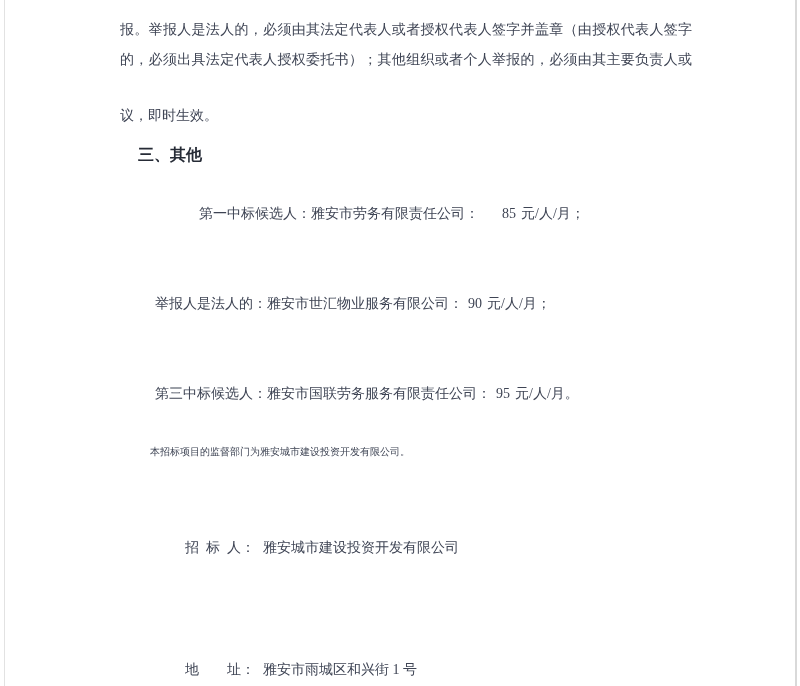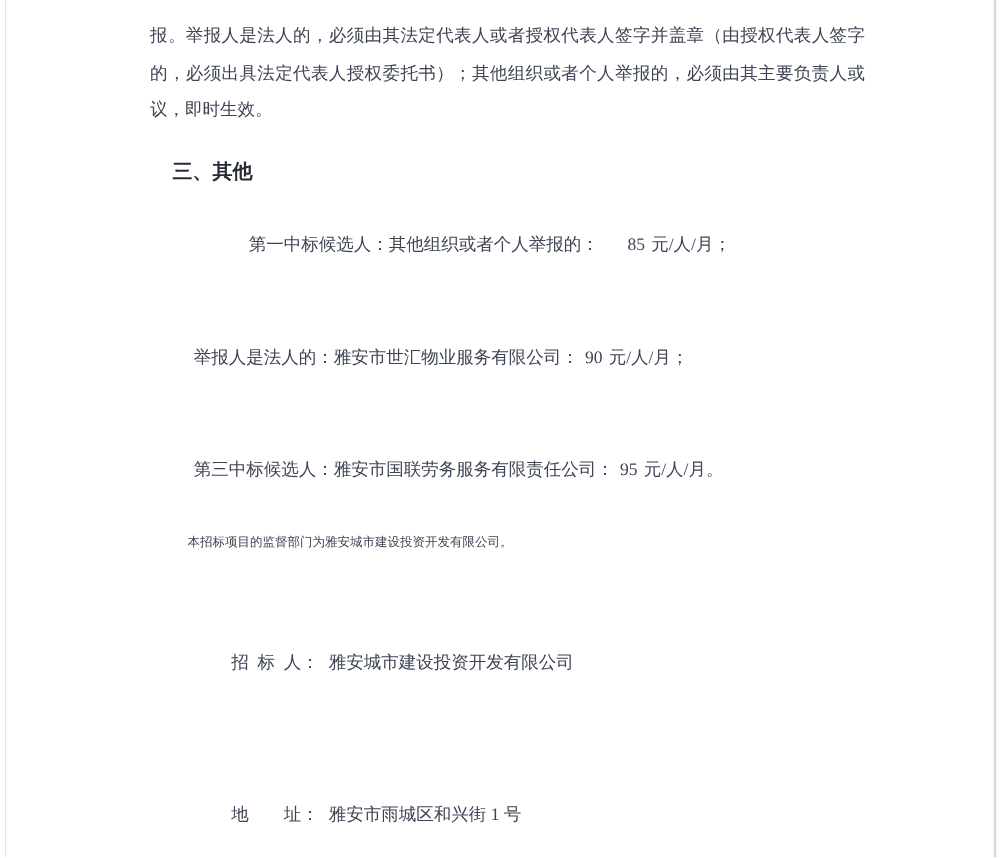--- a/index.html
+++ b/index.html
@@ -29,32 +29,32 @@
   .text-col { width: 572px; }
 
   
   .para-line {
     font-size: 14px;
     line-height: 29.5px;
     text-align: justify;
     text-align-last: justify;
     white-space: pre-wrap;
   }
-  .para-line.last { text-align-last: left; }
+  .para-line.last { text-align-last: left; margin-top: 27px; }
 
   
   .sec {
     font-family: "Liberation Sans", "DejaVu Sans", sans-serif;
     font-weight: 700;
     font-size: 16px;
     line-height: 24px;
     color: #262b36;
     margin: 0 0 0 18px;
   }
-  .sec.first { margin-top: 22px; }
+  .sec.first { margin-top: 12px; }
 
   
   .cands { margin-top: 2px; }
   .cand {
     font-size: 14px;
     line-height: 30px;
     white-space: pre-wrap;
   }
   .cand.indent { padding-left: 44px; }
   .cand .price { margin-left: 5px; }
@@ -97,21 +97,21 @@
 
       <div>
         <div class="para-line">报。举报人是法人的，必须由其法定代表人或者授权代表人签字并盖章（由授权代表人签字</div>
         <div class="para-line">的，必须出具法定代表人授权委托书）；其他组织或者个人举报的，必须由其主要负责人或</div>
         <div class="para-line last">议，即时生效。</div>
       </div>
 
       <h3 class="sec first">三、其他</h3>
       <div class="cands">
         <div class="cand indent">
-          <span>第一中标候选人</span><span>：</span><span>其他组织或者个人举报的</span><span>：</span><span class="price wide-gap">85</span><span class="unit">元/人/月</span><span>；</span>
+          <span>第一中标候选人</span><span>：</span><span>雅安市劳务有限责任公司</span><span>：</span><span class="price wide-gap">85</span><span class="unit">元/人/月</span><span>；</span>
         </div>
         <div class="cand">
           <span>举报人是法人的</span><span>：</span><span>雅安市世汇物业服务有限公司</span><span>：</span><span class="price">90</span><span class="unit">元/人/月</span><span>；</span>
         </div>
         <div class="cand">
           <span>第三中标候选人</span><span>：</span><span>雅安市国联劳务服务有限责任公司</span><span>：</span><span class="price">95</span><span class="unit">元/人/月</span><span>。</span>
         </div>
       </div>
 
       <div class="sup-body">本招标项目的监督部门为雅安城市建设投资开发有限公司。</div>

